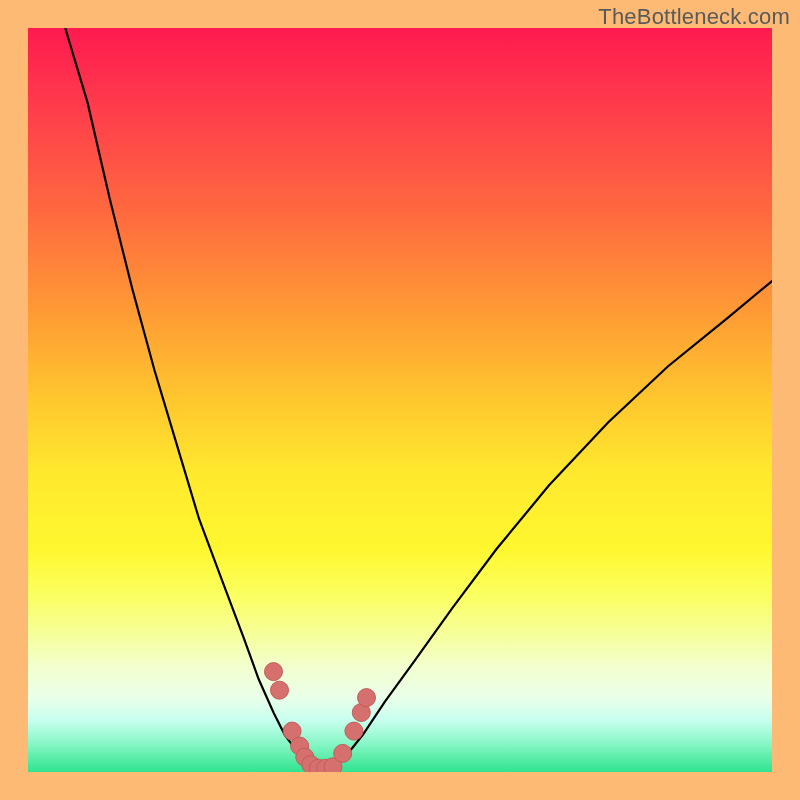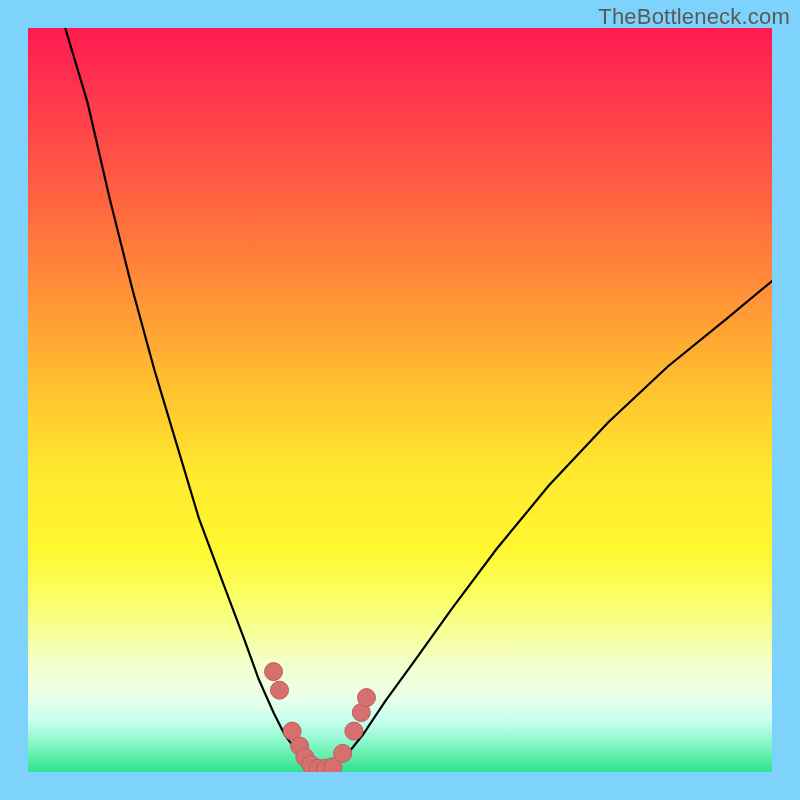--- a/index.html
+++ b/index.html
@@ -10,21 +10,21 @@
     overflow: hidden;
     background: #000;
     font-family: Arial, Helvetica, sans-serif;
   }
   .frame {
     position: absolute;
     top: 0;
     left: 0;
     width: 800px;
     height: 800px;
-    background: #7dd3fc;
+    background: #fdba74;
   }
   .plot {
     position: absolute;
     top: 28px;
     left: 28px;
     width: 744px;
     height: 744px;
     background: linear-gradient(
       to bottom,
       #ff1a4f 0%,

